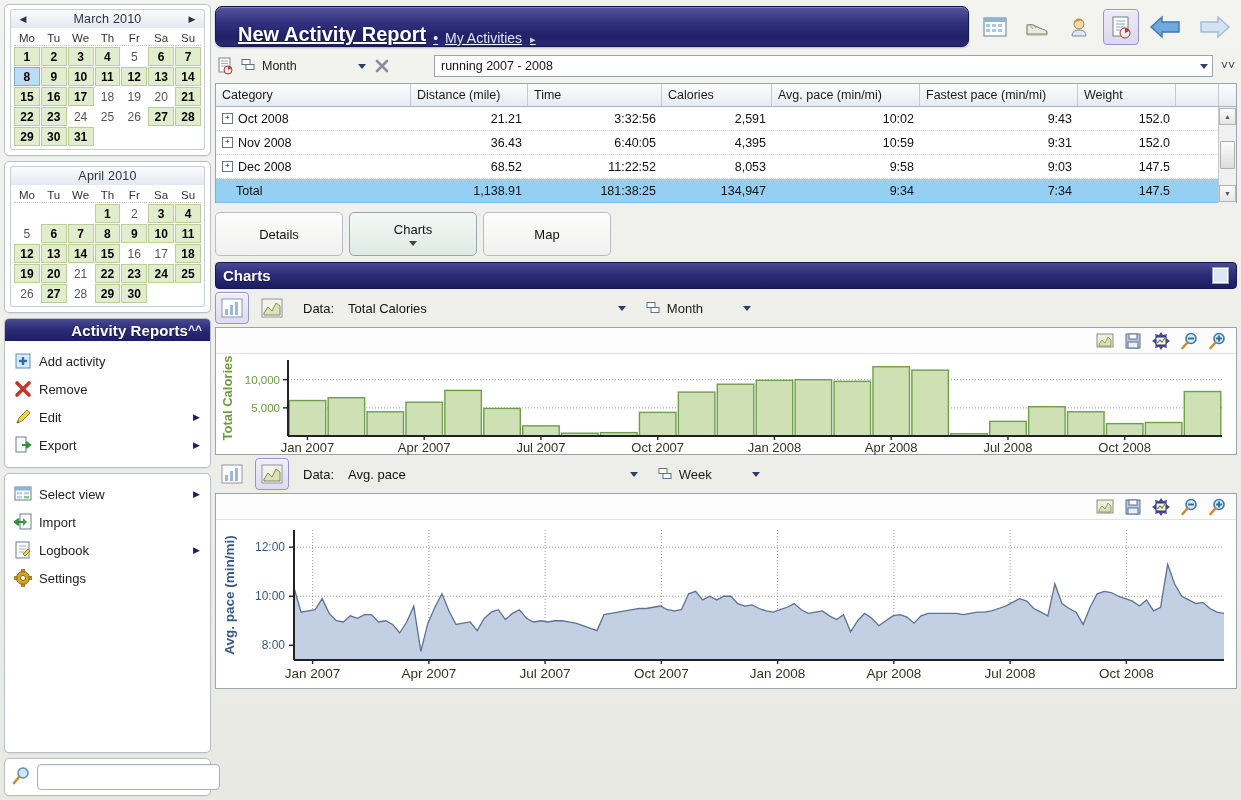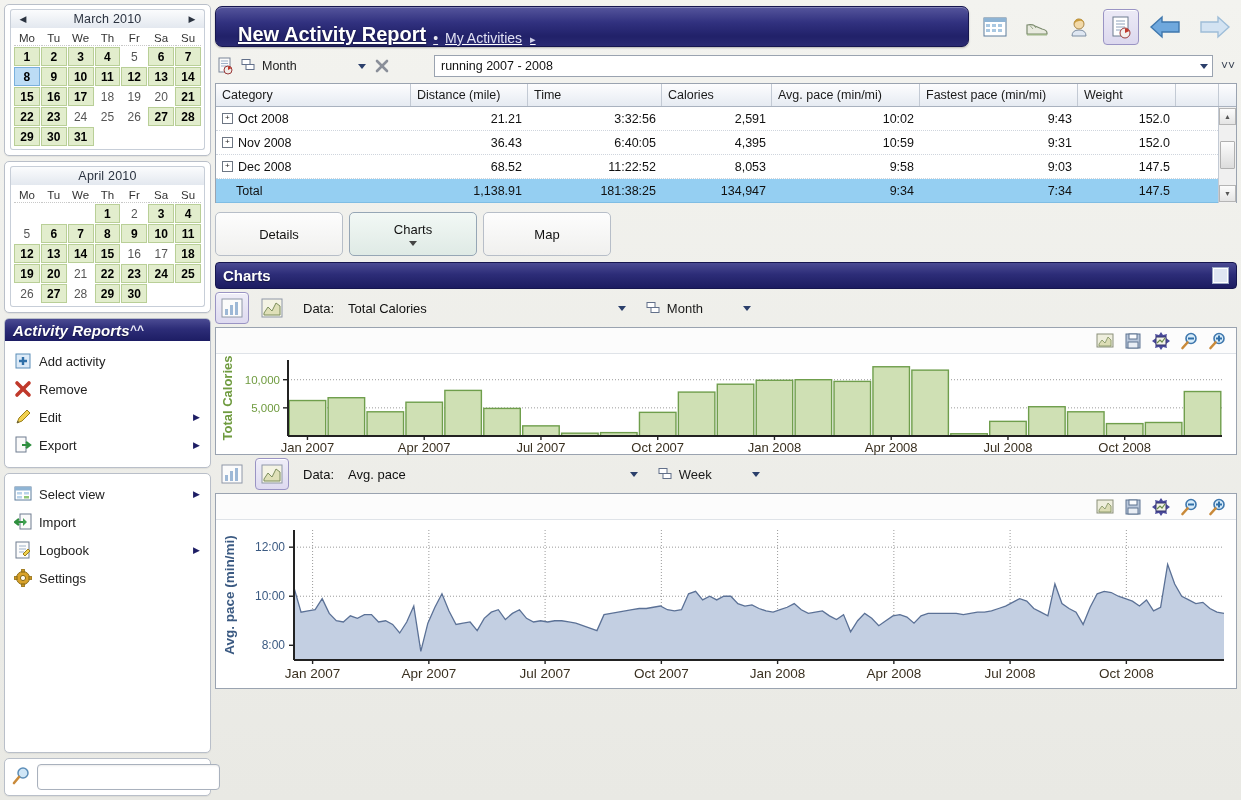--- a/index.html
+++ b/index.html
@@ -37,24 +37,24 @@
                text-align:center;width:14.28%;
                border-bottom:1px dotted #c8c8c8;padding:0;margin-left:20px;}
   table.cal td{height:17px;text-align:center;font-size:12px;padding:0;
                color:#3a3a3a;border:1px solid transparent;}
   table.cal td.hl{background:#e2edcd;border:1px solid #b9cf97;color:#000;font-weight:bold;}
   table.cal td.sel{background:#bcdcf5;border:1px solid #7ab0dc;color:#000;font-weight:bold;}
   table.cal td.dim{color:#555;}
   table.cal td.empty{background:transparent;border-color:transparent;}
 
   
-  .taskhdr{height:25px;display:flex;align-items:center;justify-content:flex-start;
+  .taskhdr{height:25px;display:flex;align-items:center;justify-content:flex-end;
            padding:0 8px;box-sizing:border-box;
            background:linear-gradient(180deg,#4b4b93 0%,#2d2d78 45%,#1d1d64 100%);
-           border-radius:4px 4px 0 0;color:#fff;font-style:italic;}
+           border-radius:4px 4px 0 0;color:#fff;}
   .taskhdr .t{font-size:15px;font-weight:bold;letter-spacing:.1px;
               text-shadow:0 1px 1px rgba(0,0,0,.45);}
   .chev{font-size:12px;color:#e6e6f5;font-weight:bold;}
   .tasklist{padding:6px 0 8px 0;}
   .taskrow{display:flex;align-items:center;height:28px;padding:0 8px;
            box-sizing:border-box;cursor:pointer;position:relative;}
   .taskrow .ico{width:20px;height:18px;margin-right:6px;flex:none;
                 display:flex;align-items:center;justify-content:center;}
   .taskrow .lbl{font-size:13px;color:#222;}
   .taskrow .more{position:absolute;right:10px;color:#1d1d64;font-size:9px;}

